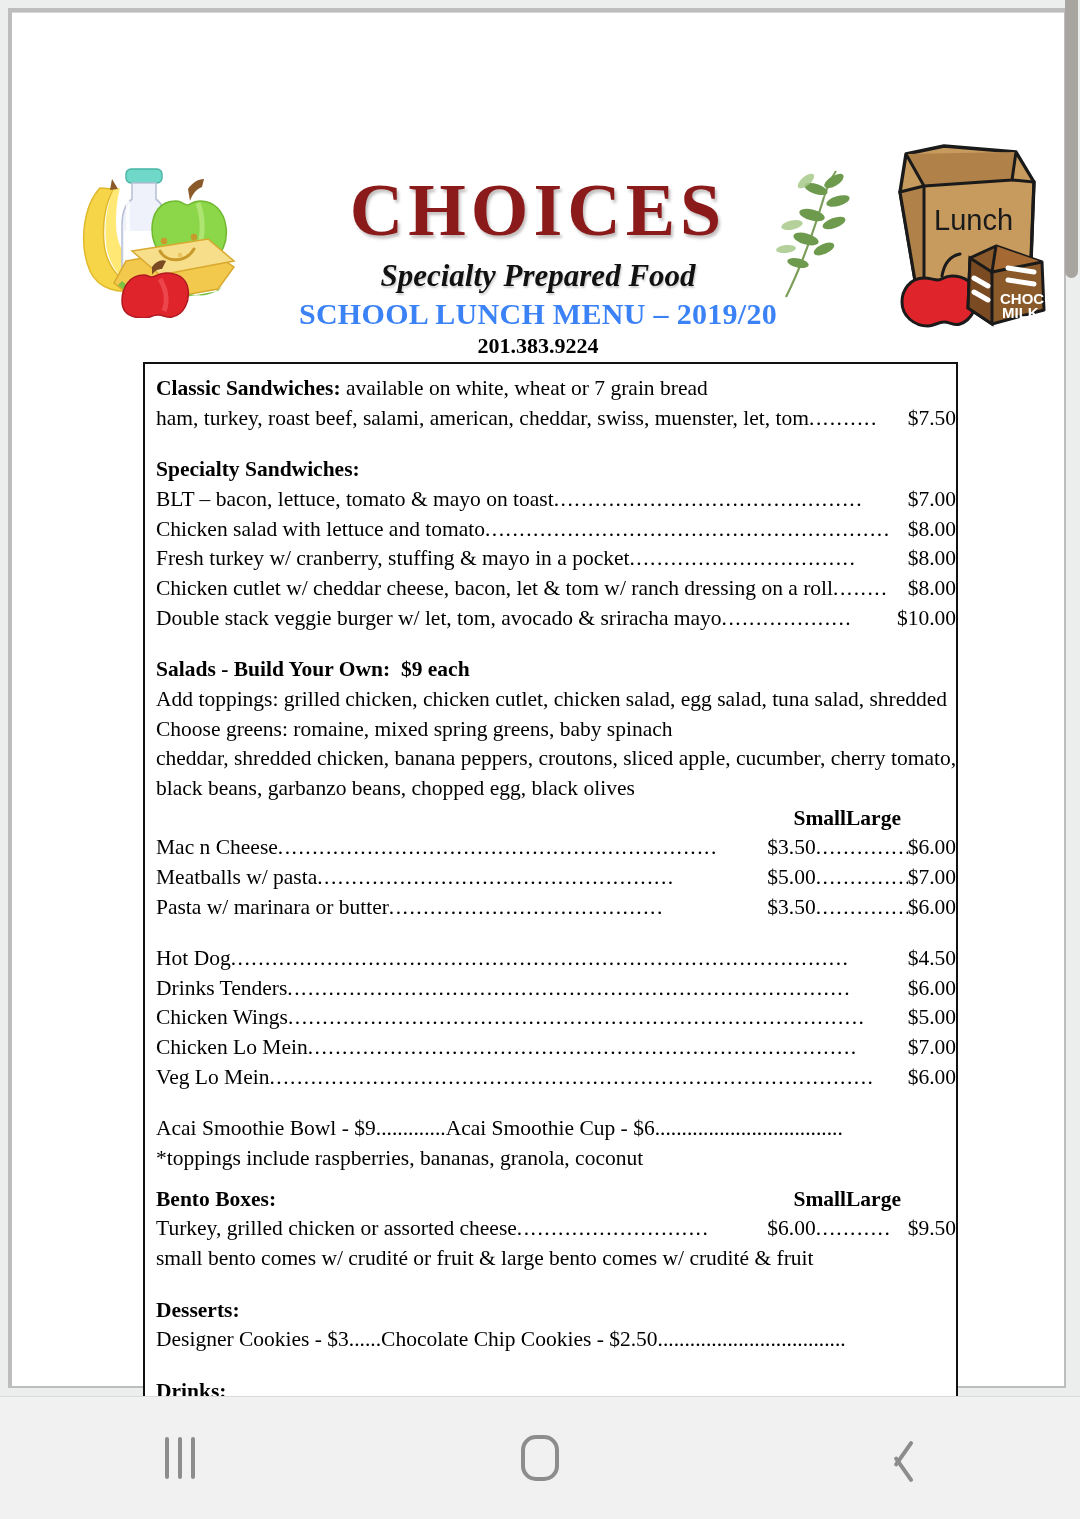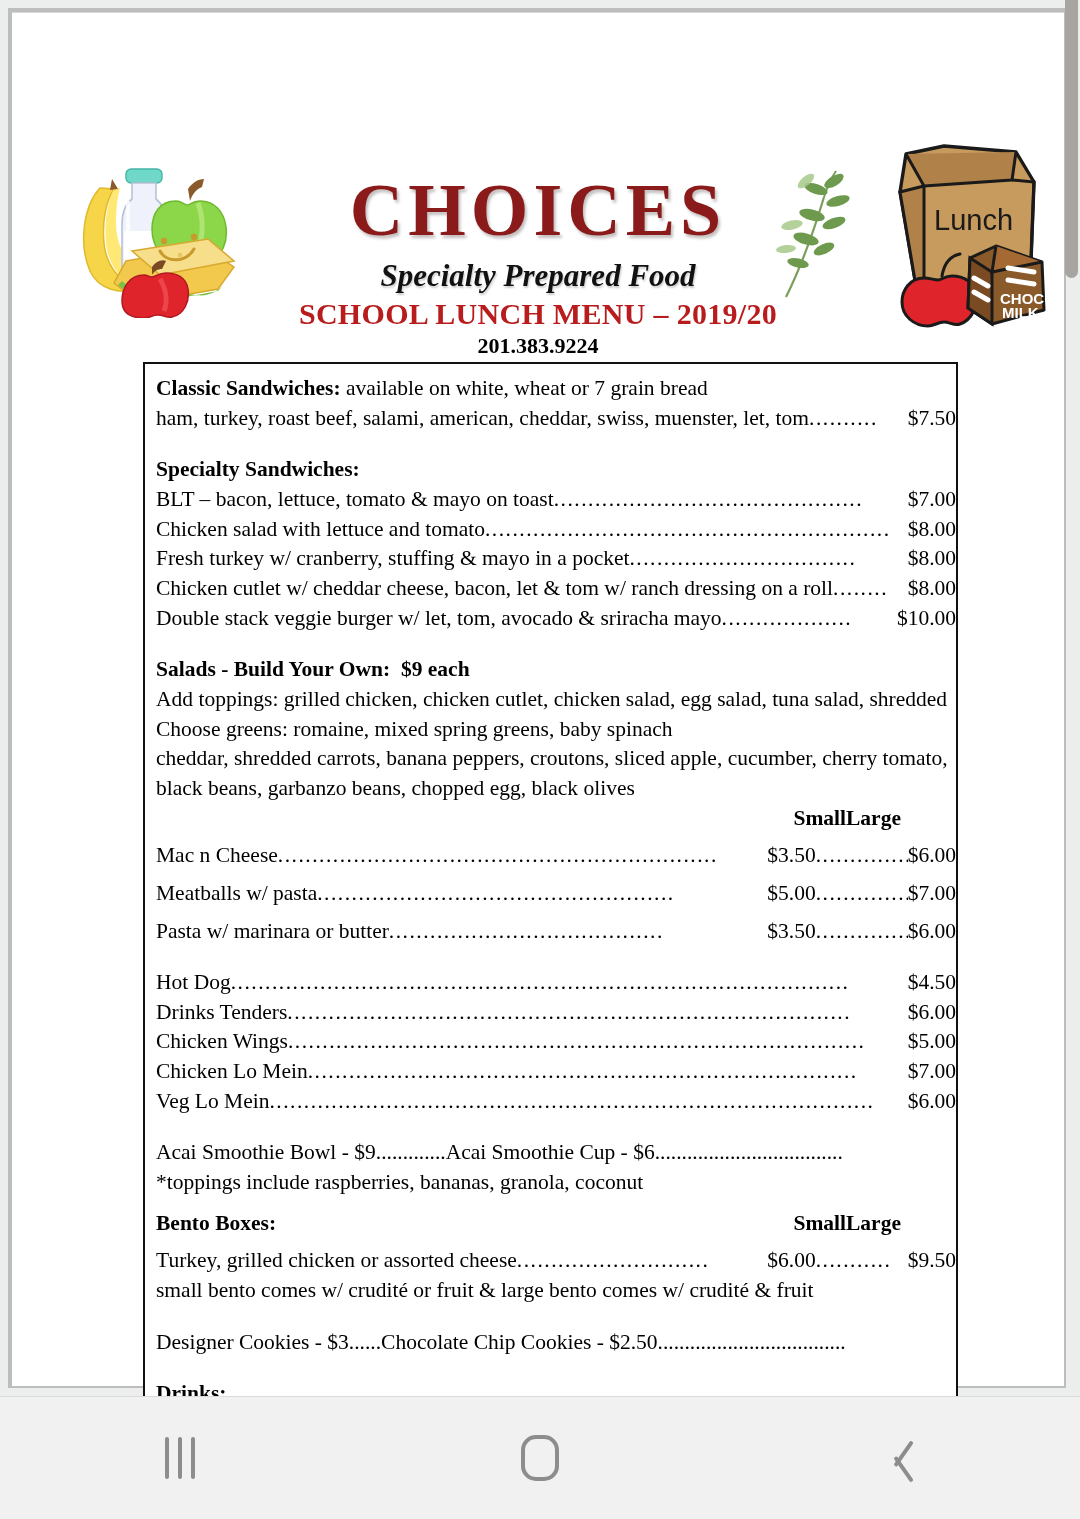--- a/index.html
+++ b/index.html
@@ -53,21 +53,21 @@
     text-shadow: 2px 3px 3px rgba(120,110,110,0.45);
   }
   .brand-sub {
     font-family: "Liberation Serif", "DejaVu Serif", serif;
     font-size: 31px; font-weight: bold; font-style: italic; color: #111;
     margin-top: 12px; line-height: 1.1;
     text-shadow: 1px 2px 2px rgba(140,140,140,0.45);
   }
   .doc-title {
     position: absolute; left: 0; right: 0; top: 284px; text-align: center;
-    font-size: 30px; font-weight: bold; color: #b91c1c; letter-spacing: 0.3px;
+    font-size: 30px; font-weight: bold; color: #3b82f6; letter-spacing: 0.3px;
   }
   .doc-phone {
     position: absolute; left: 0; right: 0; top: 320px; text-align: center;
     font-size: 22px; font-weight: bold; color: #000;
   }
 
   
   .menu-box {
     position: absolute; left: 131px; top: 349px; width: 815px; height: 1195px;
     border: 2px solid #111; background: #fff;
@@ -88,21 +88,21 @@
 
   
   .tbl-head { display: flex; white-space: pre; font-weight: bold; }
   .tbl-head .sp { flex: 1 1 auto; }
   .col-s { flex: 0 0 112px; text-align: right; }
   .col-l { flex: 0 0 110px; text-align: left; }
 
   .prow { display: flex; align-items: baseline; white-space: pre; }
   .prow .nm { flex: 0 0 auto; }
   .prow .d1 { flex: 1 1 auto; overflow: hidden; white-space: nowrap; letter-spacing: 1.5px; }
-  .prow .p1 { flex: 0 0 auto; margin-top: 8px; }
+  .prow .p1 { flex: 0 0 auto; }
   .prow .d2 { flex: 0 0 92px; overflow: hidden; white-space: nowrap; letter-spacing: 1.5px; }
   .prow .p2 { flex: 0 0 auto; }
 
   
   .navbar {
     position: absolute; left: 0; top: 1396px; width: 1080px; height: 123px;
     background: #f1f1f1; border-top: 1px solid #dcdcdc;
     display: flex; align-items: center;
   }
   .nav-btn {
@@ -257,21 +257,21 @@
               <span class="amt">$10.00</span>
             </div>
           </div>
 
           <div class="gap"></div>
 
           <div>
             <div class="ln b">Salads - Build Your Own:  $9 each</div>
             <div class="ln">Add toppings: grilled chicken, chicken cutlet, chicken salad, egg salad, tuna salad, shredded</div>
             <div class="ln">Choose greens: romaine, mixed spring greens, baby spinach</div>
-            <div class="ln">cheddar, shredded carrots, banana peppers, croutons, sliced apple, cucumber, cherry tomato,</div>
+            <div class="ln">cheddar, shredded chicken, banana peppers, croutons, sliced apple, cucumber, cherry tomato,</div>
             <div class="ln">black beans, garbanzo beans, chopped egg, black olives</div>
           </div>
 
           <div>
             <div class="tbl-head">
               <span class="sp"></span>
               <span class="col-s">Small</span>
               <span class="col-l">Large</span>
             </div>
             <div class="prow">
@@ -349,20 +349,21 @@
               <span class="p1">$6.00</span>
               <span class="d2">...........</span>
               <span class="p2">$9.50</span>
             </div>
             <div class="ln">small bento comes w/ crudité or fruit &amp; large bento comes w/ crudité &amp; fruit</div>
           </div>
 
           <div class="gap"></div>
 
           <div>
+            <div class="ln b">Desserts:</div>
             <div class="ln">Designer Cookies - $3......Chocolate Chip Cookies - $2.50...................................</div>
           </div>
 
           <div class="gap"></div>
 
           <div>
             <div class="ln b">Drinks:</div>
 
           </div>
 

